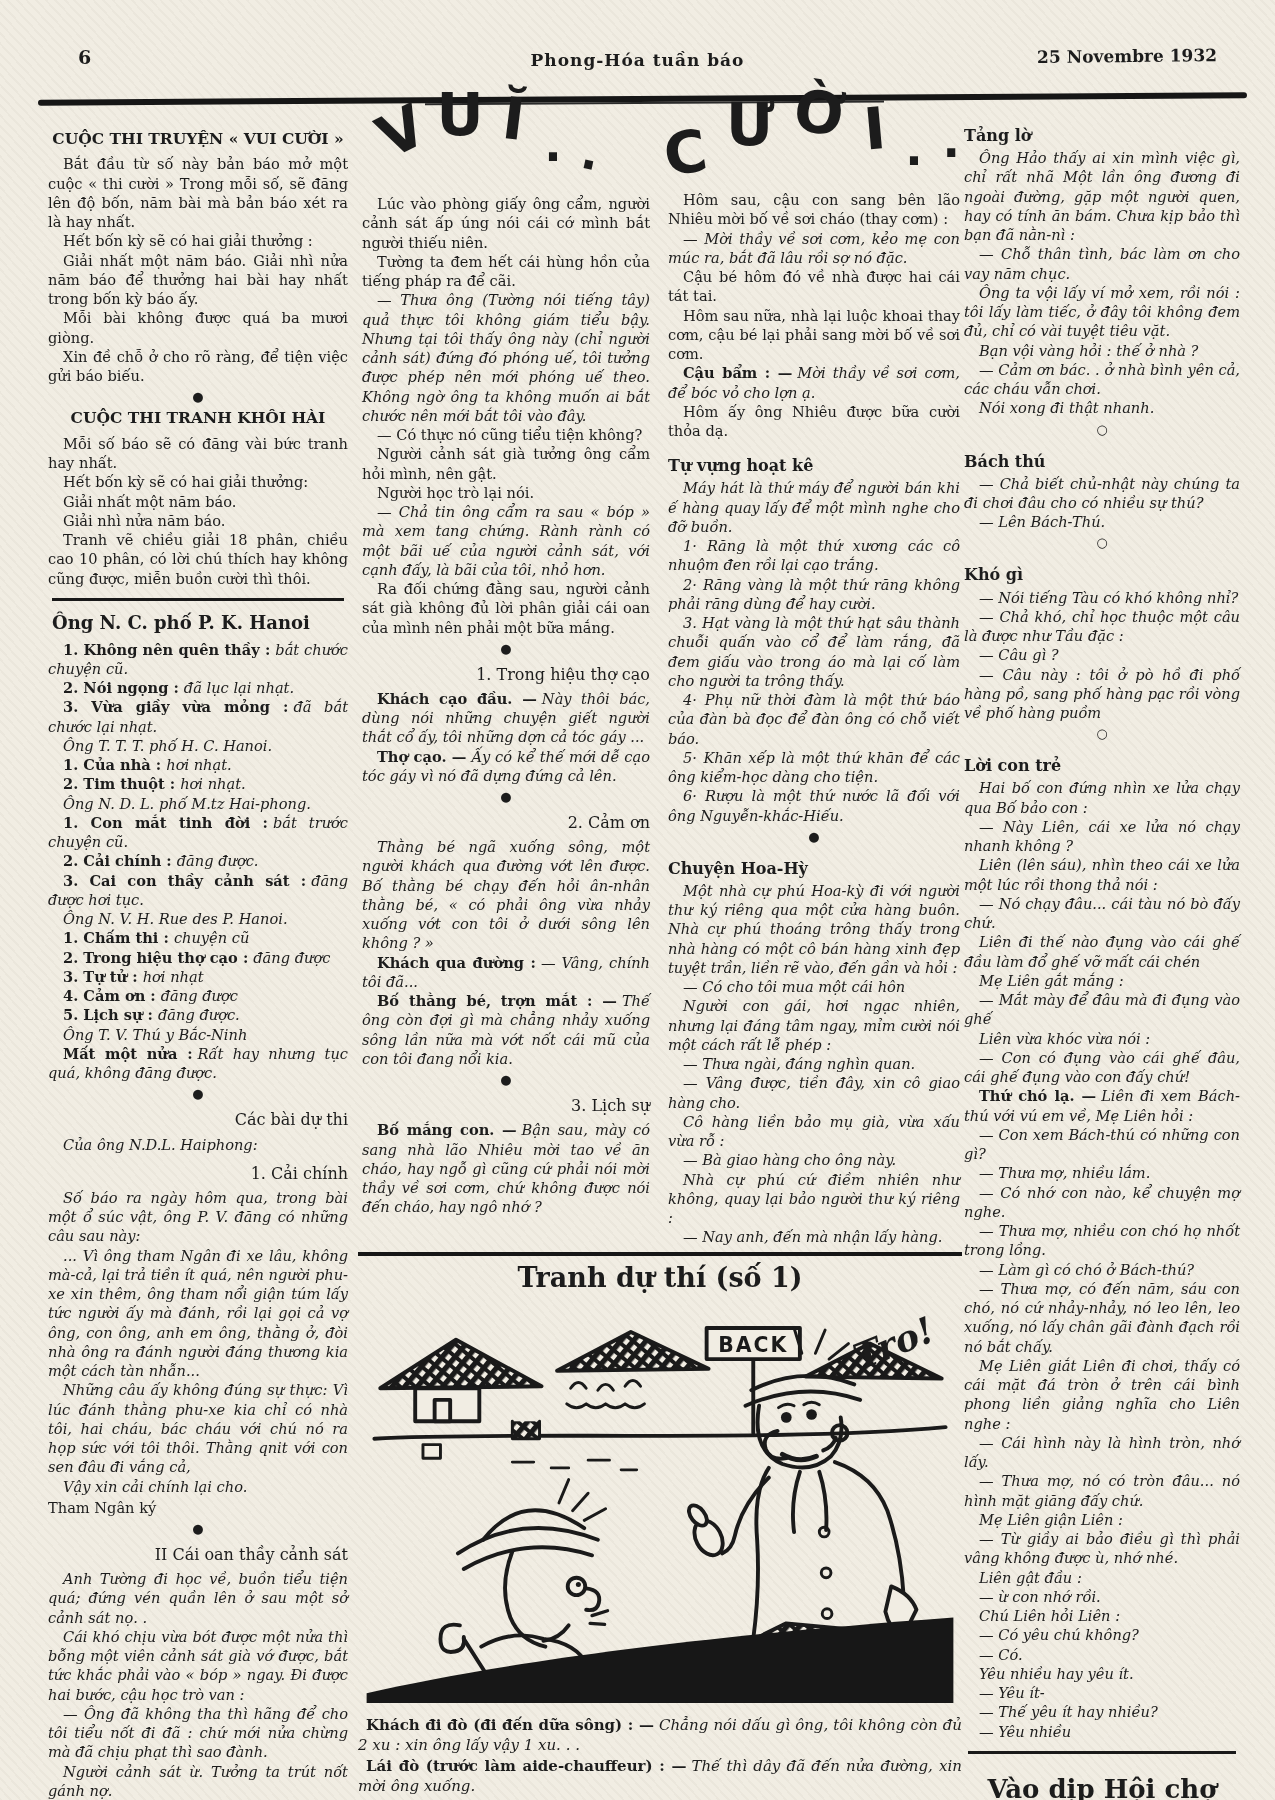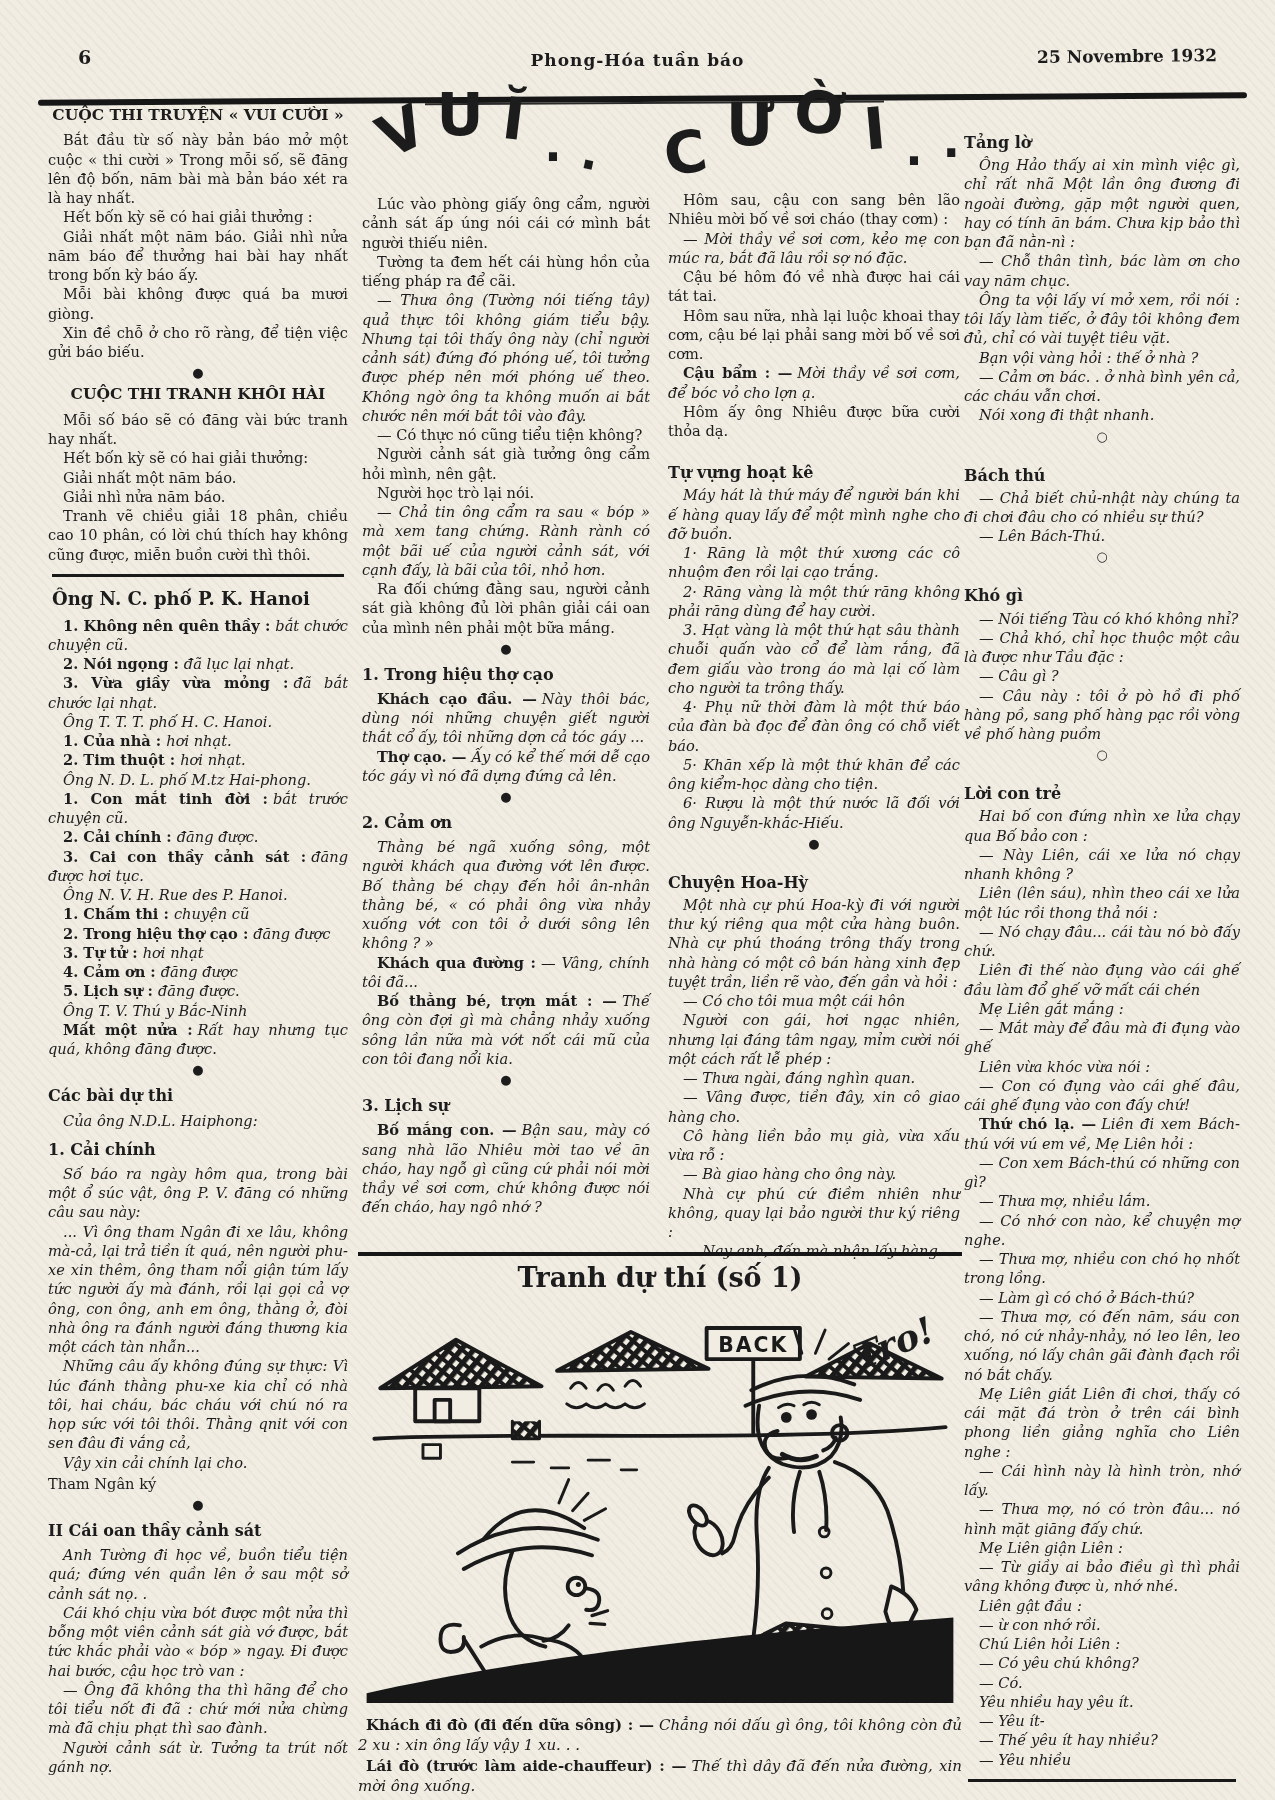--- a/index.html
+++ b/index.html
@@ -29,32 +29,32 @@
   .bigtitle span:nth-child(5){transform:translateY(42px) rotate(12deg);font-size:46px;}
   .bigtitle span:nth-child(6){width:26px;}
   .bigtitle span:nth-child(7){transform:translateY(36px) rotate(-9deg);}
   .bigtitle span:nth-child(8){transform:translateY(8px);}
   .bigtitle span:nth-child(9){transform:translateY(-4px) rotate(8deg);}
   .bigtitle span:nth-child(10){transform:translateY(12px) rotate(-5deg);}
   .bigtitle span:nth-child(11){transform:translateY(38px);font-size:46px;}
   .bigtitle span:nth-child(12){transform:translateY(30px);font-size:46px;}
   
   .col{position:absolute;font-size:14.6px;line-height:1.32;text-align:justify;}
-  #col1{left:48px;top:100px;width:300px;}
+  #col1{left:48px;top:124px;width:300px;}
   #col2{left:362px;top:194px;width:288px;}
   #col3{left:668px;top:190px;width:292px;}
   #col4{left:964px;top:110px;width:276px;}
   .b-p,.b-pi,.b-pl{margin:0;text-indent:15px;}
   .b-pi{font-style:italic;}
   .b-pl .lead{font-weight:bold;font-style:normal;}
   .b-pl .tail{font-style:italic;margin-left:5px;}
   .b-h1{font-weight:bold;text-align:center;text-indent:0;font-size:15.5px;margin:5px 0 5px;}
-  .b-h2{font-weight:bold;text-align:left;text-indent:0;font-size:16px;margin:22px 0 2px;}
+  .b-h2{font-weight:bold;text-align:left;text-indent:0;font-size:16px;margin:15px 0 2px;}
   .b-h3{font-weight:bold;text-align:left;text-indent:4px;font-size:18px;margin:10px 0 5px;}
-  .b-hc{font-weight:bold;text-align:left;text-indent:0;font-size:16px;margin:9px 0 4px;}
+  .b-hc{font-weight:normal;text-align:right;text-indent:0;font-size:16px;margin:9px 0 4px;}
   .b-right{text-indent:0;margin:2px 10px 2px 0;}
   .b-orn{text-align:center;text-indent:0;margin:5px 0;font-size:13px;line-height:1;}
   .b-rule{border:none;border-top:3px solid #191919;margin:10px 4px;}
   .b-c1{font-weight:bold;text-align:center;text-indent:0;font-size:26px;margin:18px 0 8px;}
   .b-c2{font-weight:bold;text-align:center;text-indent:0;font-size:22px;letter-spacing:3px;margin:8px 0 8px;}
   
   .cartoon{position:absolute;left:358px;top:1252px;width:604px;border-top:4px solid #161616;padding-top:2px;}
   .cartoon-title{font-weight:bold;text-align:center;font-size:27px;margin:4px 0 2px;}
   .cartoon-svg{display:block;width:604px;height:408px;}
   .sign-txt{font-family:"DejaVu Sans","Liberation Sans",sans-serif;font-weight:bold;font-size:21px;letter-spacing:2px;fill:#1a1a1a;}

